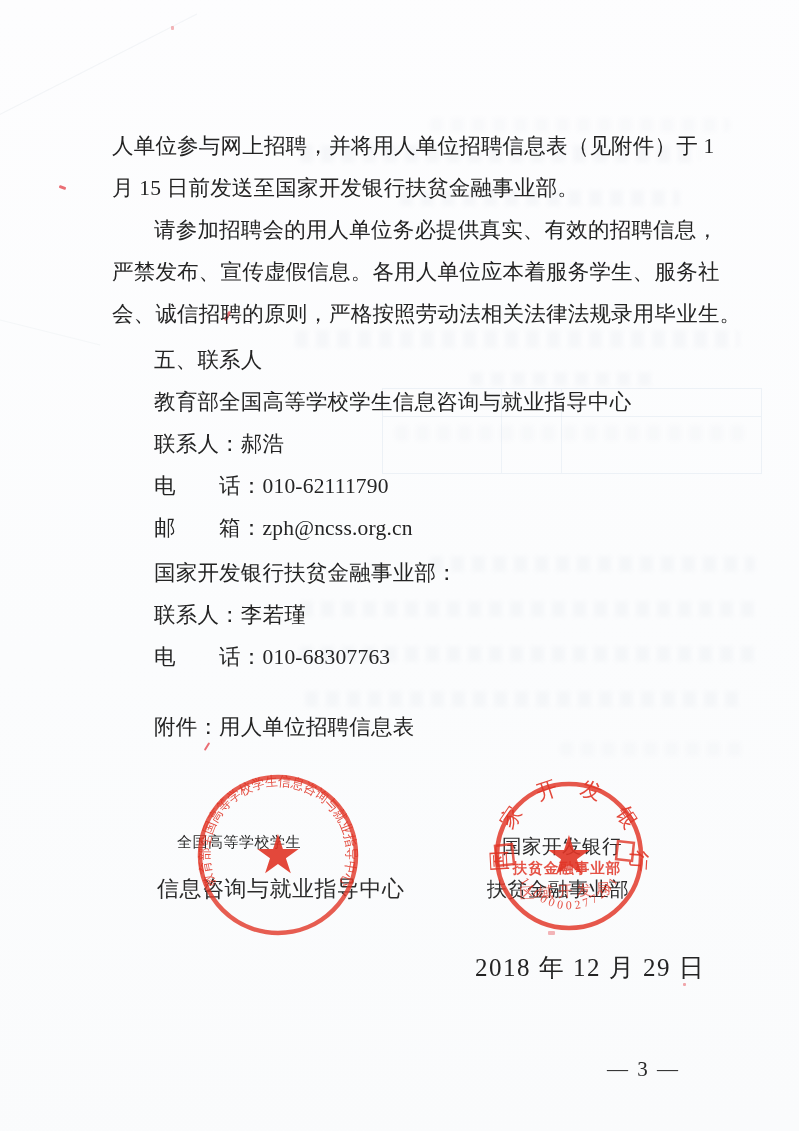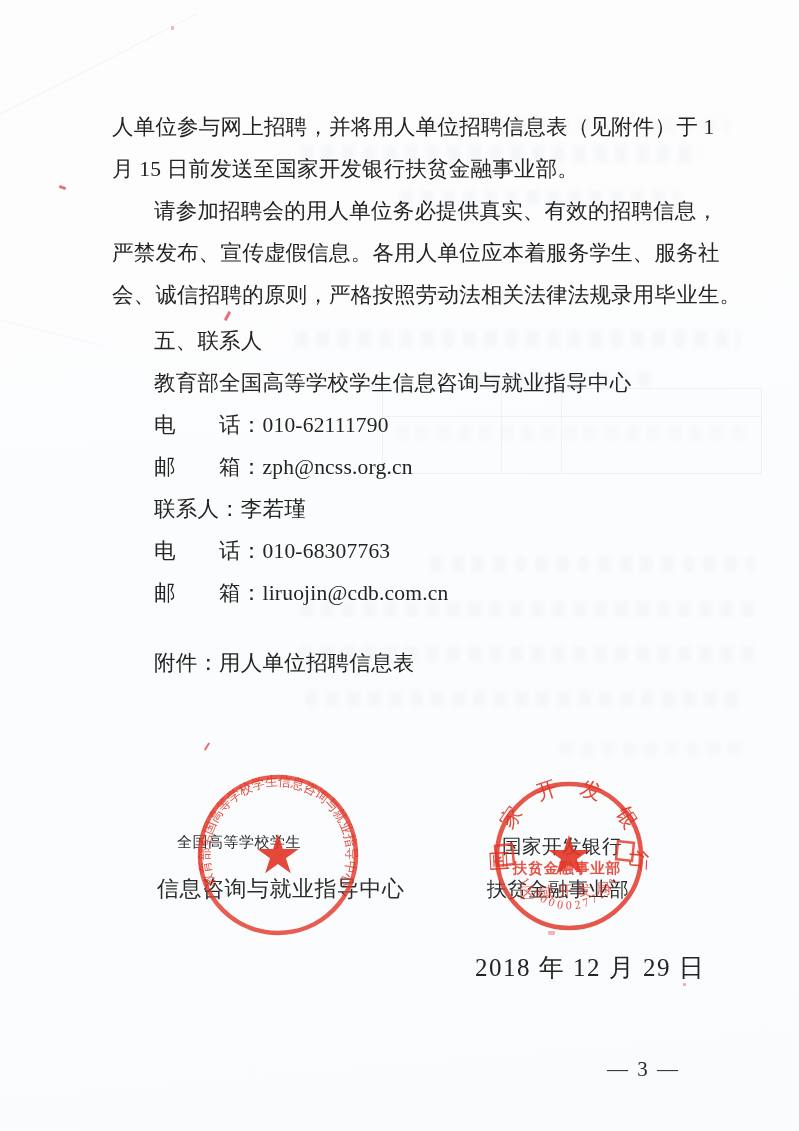--- a/index.html
+++ b/index.html
@@ -7,21 +7,21 @@
        font-family:"Liberation Serif","DejaVu Serif",serif;}
   .page{position:absolute;left:0;top:0;width:799px;height:1131px;
         background:linear-gradient(175deg,#fdfdfe 0%,#fbfcfd 55%,#fafbfc 100%);
         overflow:hidden;}
   
   .crease{position:absolute;background:#eef1f4;opacity:.7;}
   .crease.c1{left:-30px;top:68px;width:240px;height:1px;transform:rotate(-27deg);}
   .crease.c2{left:-18px;top:330px;width:120px;height:1px;transform:rotate(14deg);opacity:.5;}
 
   
-  .content{position:absolute;left:112px;top:106px;width:586px;color:#242424;}
+  .content{position:absolute;left:112px;top:125px;width:586px;color:#242424;}
   .line{height:42px;line-height:42px;font-size:21.5px;letter-spacing:.2px;white-space:nowrap;}
   .line.indent{padding-left:42px;}
   .line.mt1{margin-top:4px;}
   .line.mt2{margin-top:3px;}
   .line.mt3{margin-top:28px;}
 
   
   .ghost{position:absolute;border-radius:3px;filter:blur(2px);
          background:repeating-linear-gradient(90deg,rgba(148,163,184,.30) 0 13px,rgba(148,163,184,0) 13px 21px);
          opacity:.18;}
@@ -82,25 +82,26 @@
   <div class="redmark" style="left:683px;top:983px;width:3px;height:3px;opacity:.6"></div>
 
   <div class="content">
     <div class="line">人单位参与网上招聘，并将用人单位招聘信息表（见附件）于 1</div>
     <div class="line">月 15 日前发送至国家开发银行扶贫金融事业部。</div>
     <div class="line indent">请参加招聘会的用人单位务必提供真实、有效的招聘信息，</div>
     <div class="line">严禁发布、宣传虚假信息。各用人单位应本着服务学生、服务社</div>
     <div class="line">会、诚信招聘的原则，严格按照劳动法相关法律法规录用毕业生。</div>
     <div class="line indent mt1">五、联系人</div>
     <div class="line indent">教育部全国高等学校学生信息咨询与就业指导中心</div>
+    <div class="line indent">联系人：郝浩</div>
     <div class="line indent">电　　话：010-62111790</div>
     <div class="line indent">邮　　箱：zph@ncss.org.cn</div>
+    <div class="line indent mt2">国家开发银行扶贫金融事业部：</div>
     <div class="line indent">联系人：李若瑾</div>
     <div class="line indent">电　　话：010-68307763</div>
-    <div class="line indent">邮　　箱：liruojin@cdb.com.cn</div>
     <div class="line indent mt3">附件：用人单位招聘信息表</div>
   </div>
 
   <div class="stamp-caption cap-l1">全国高等学校学生</div>
   <div class="stamp-caption cap-l2">信息咨询与就业指导中心</div>
   <div class="stamp-caption cap-r1">国家开发银行</div>
   <div class="stamp-caption cap-r2">扶贫金融事业部</div>
 
   <div class="stamp" style="left:193px;top:770px;width:170px;height:170px;">
     <svg width="170" height="170" viewBox="0 0 170 170">

